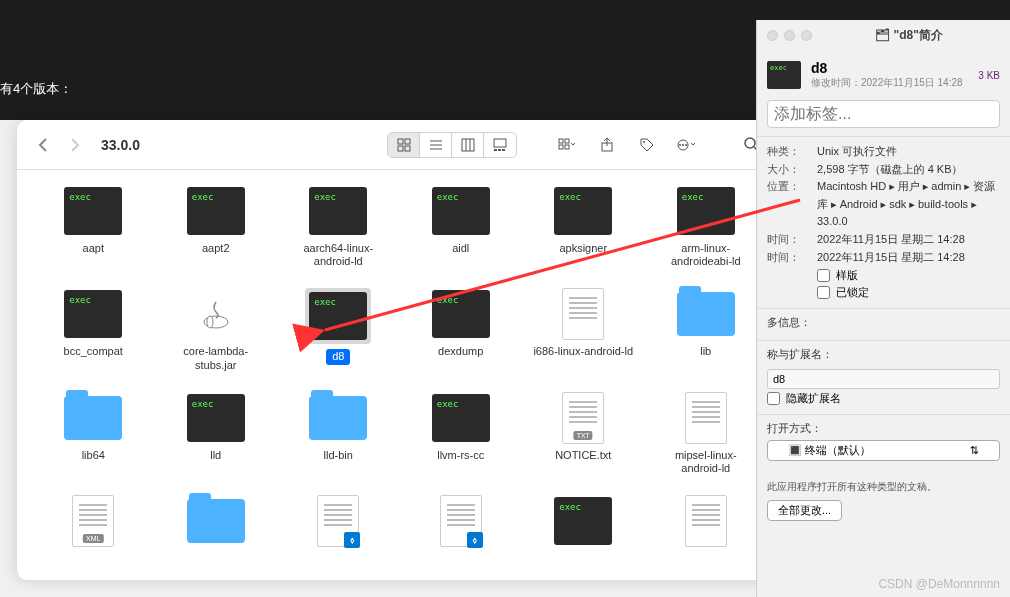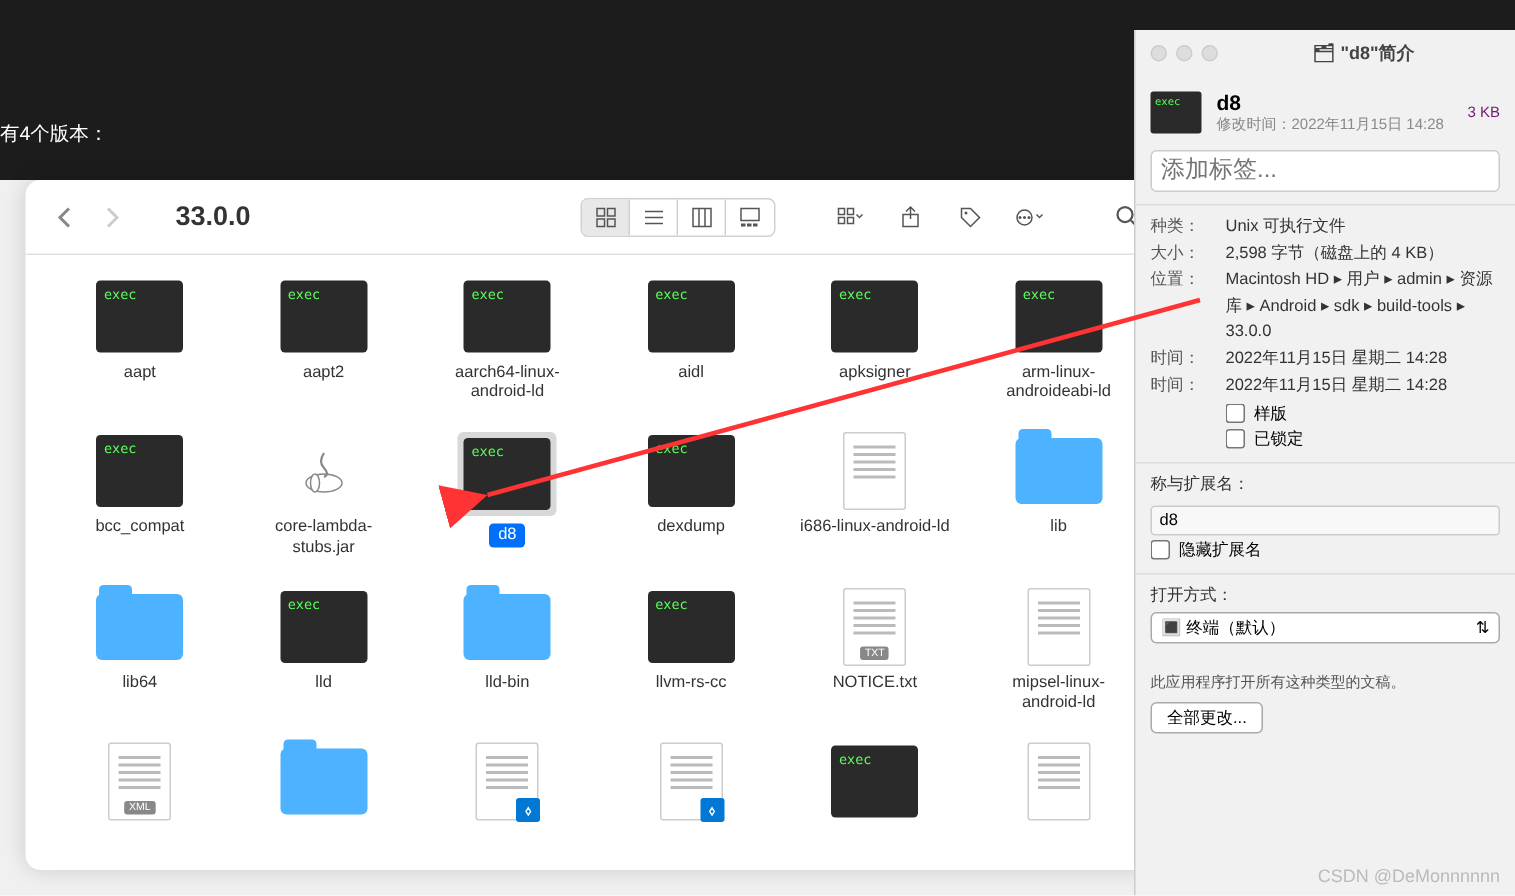--- a/index.html
+++ b/index.html
@@ -4,21 +4,21 @@
 <style>
 * { margin: 0; padding: 0; box-sizing: border-box; }
 body { font-family: -apple-system, "Helvetica Neue", Arial, sans-serif; background: #f0f0f0; width: 1010px; height: 597px; overflow: hidden; position: relative; font-size: 12px; }
 .dark-bg { position: absolute; left: 0; top: 0; width: 1010px; height: 120px; background: #1c1c1c; }
 .dark-text { position: absolute; left: 0; top: 80px; color: #fff; font-size: 13px; }
 
 
 .finder { position: absolute; left: 17px; top: 120px; width: 765px; height: 460px; background: #fff; border-radius: 10px; box-shadow: 0 0 15px rgba(0,0,0,0.15); overflow: hidden; }
 .finder-toolbar { height: 50px; display: flex; align-items: center; padding: 0 15px; gap: 10px; border-bottom: 1px solid #e0e0e0; }
 .nav-btn { width: 22px; height: 22px; display: flex; align-items: center; justify-content: center; color: #888; cursor: pointer; }
-.folder-title { font-size: 18px; font-weight: 600; color: #333; margin-right: auto; margin-left: 21px; }
+.folder-title { font-size: 14px; font-weight: 600; color: #333; margin-right: auto; margin-left: 5px; }
 .tb-group { display: flex; border: 1px solid #d0d0d0; border-radius: 5px; overflow: hidden; }
 .tb-btn { width: 32px; height: 24px; display: flex; align-items: center; justify-content: center; color: #555; border-right: 1px solid #d0d0d0; cursor: pointer; }
 .tb-btn:last-child { border-right: none; }
 .tb-btn.active { background: #e8e8e8; }
 .tb-single { width: 30px; height: 24px; display: flex; align-items: center; justify-content: center; color: #555; cursor: pointer; }
 .spacer { width: 15px; }
 
 
 .file-grid { padding: 15px 20px; display: grid; grid-template-columns: repeat(6, 1fr); gap: 20px 10px; }
 .file-item { display: flex; flex-direction: column; align-items: center; cursor: pointer; }
@@ -56,21 +56,21 @@
 .tags-input input { width: 100%; padding: 4px 6px; border: 1px solid #ccc; border-radius: 4px; font-size: 16px; background: #fff; }
 .section { padding: 6px 10px; border-top: 1px solid #ddd; }
 .sec-head { font-size: 11px; color: #333; margin-bottom: 4px; }
 .kv { display: flex; font-size: 11px; line-height: 1.6; color: #333; }
 .kv .k { width: 50px; flex-shrink: 0; color: #555; }
 .kv .v { flex: 1; }
 .chk { display: flex; align-items: center; gap: 6px; font-size: 11px; margin: 2px 0 2px 50px; }
 .chk input { cursor: pointer; }
 .sec-input { width: 100%; padding: 3px 5px; border: 1px solid #ccc; border-radius: 3px; font-size: 11px; margin-top: 3px; background: #f8f8f8; }
 .select-row { display: flex; align-items: center; }
-.select-box { flex: 1; padding: 2px 6px; border: 1px solid #aaa; border-radius: 4px; background: #fff; font-size: 11px; display: flex; justify-content: space-between; align-items: center; cursor: pointer; }
+.select-box { flex: 1; padding: 2px 20px; border: 1px solid #aaa; border-radius: 4px; background: #fff; font-size: 11px; display: flex; justify-content: space-between; align-items: center; cursor: pointer; }
 .note { font-size: 10px; color: #555; margin-top: 19px; }
 .btn-row { margin-top: 6px; }
 .btn { padding: 2px 10px; border: 1px solid #aaa; border-radius: 4px; background: #fff; font-size: 11px; cursor: pointer; }
 
 
 .arrow-svg { position: absolute; pointer-events: none; z-index: 100; }
 
 
 .watermark { position: absolute; right: 10px; bottom: 6px; font-size: 12px; color: #bbb; z-index: 200; }
 </style>
@@ -397,20 +397,23 @@
     <label class="chk">
         <input type="checkbox" style="">
         <span>样版</span>
       </label>
     <label class="chk">
         <input type="checkbox" style="">
         <span>已锁定</span>
       </label>
   </div>
   <div class="section">
+    <div class="sec-head">多信息：</div>
+  </div>
+  <div class="section">
     <div class="sec-head">称与扩展名：</div>
     <input class="sec-input" value="d8" style="">
     <label class="chk" style="margin-left:0">
         <input type="checkbox" style="">
         <span>隐藏扩展名</span>
       </label>
   </div>
   <div class="section">
     <div class="sec-head">打开方式：</div>
     <div class="select-row">

